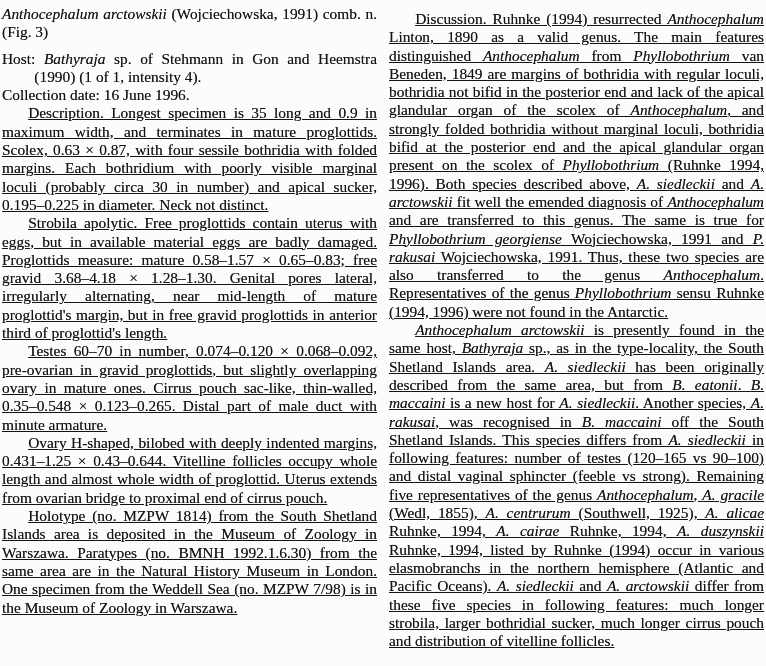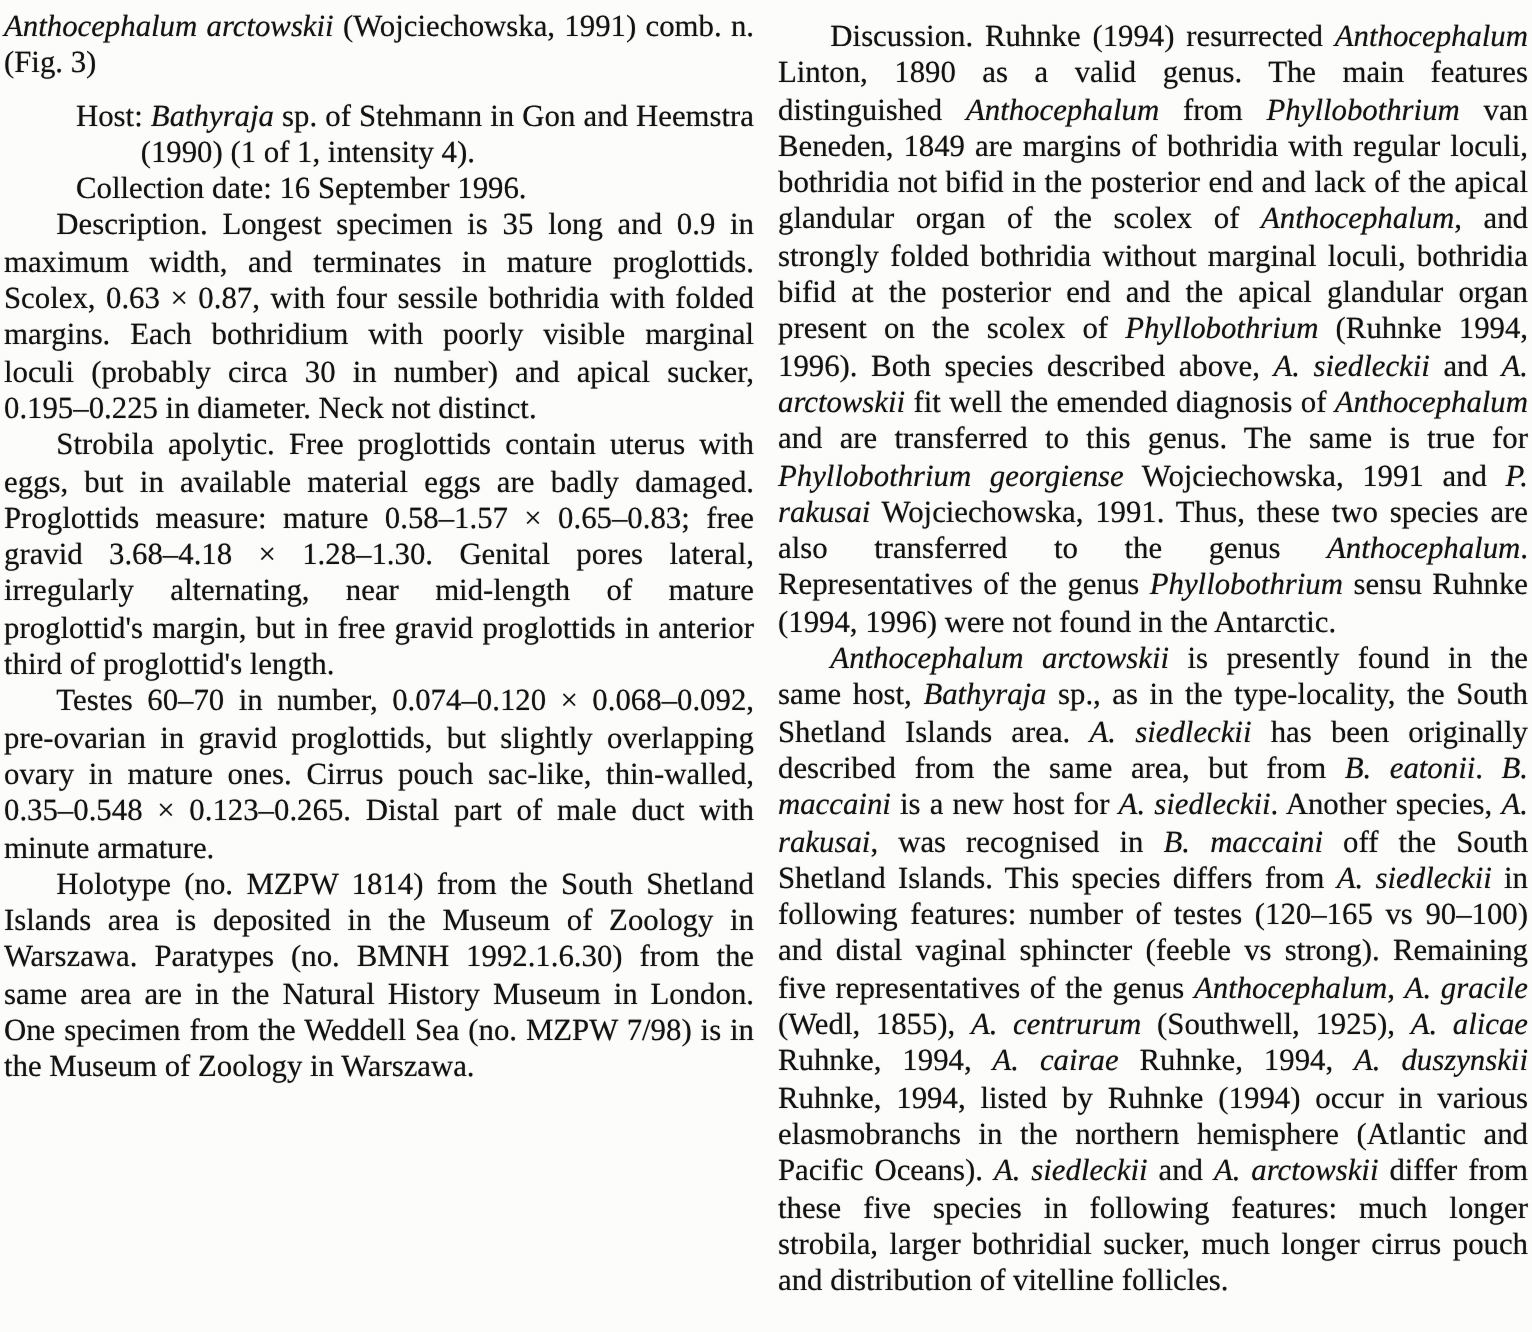--- a/index.html
+++ b/index.html
@@ -32,40 +32,41 @@
     padding-top: 5px;
   }
   p.para {
     margin: 0;
   }
   p.gap-above {
     margin-top: 8px;
   }
   p.indent {
     text-indent: 1.7em;
+    text-decoration: underline;
   }
   p.hang {
     padding-left: 2.1em;
     text-indent: -2.1em;
-    margin-left: 36px;
   }
   em {
     font-style: italic;
   }
 </style>
 </head>
 <body>
 
 <div class="page">
   <div class="column column-left">
       <p class="para"><em>Anthocephalum arctowskii</em><span> (Wojciechowska, 1991) comb. n. (Fig. 3)</span></p>
       <p class="para hang gap-above"><span>Host: </span><em>Bathyraja</em><span> sp. of Stehmann in Gon and Heemstra (1990) (1 of 1, intensity 4).</span></p>
-      <p class="para hang"><span>Collection date: 16 September 1996.</span></p>
+      <p class="para hang"><span>Collection date: 16 June 1996.</span></p>
       <p class="para indent"><span>Description. Longest specimen is 35 long and 0.9 in maximum width, and terminates in mature proglottids. Scolex, 0.63 × 0.87, with four sessile bothridia with folded margins. Each bothridium with poorly visible marginal loculi (probably circa 30 in number) and apical sucker, 0.195–0.225 in diameter. Neck not distinct.</span></p>
       <p class="para indent"><span>Strobila apolytic. Free proglottids contain uterus with eggs, but in available material eggs are badly damaged. Proglottids measure: mature 0.58–1.57 × 0.65–0.83; free gravid 3.68–4.18 × 1.28–1.30. Genital pores lateral, irregularly alternating, near mid-length of mature proglottid's margin, but in free gravid proglottids in anterior third of proglottid's length.</span></p>
       <p class="para indent"><span>Testes 60–70 in number, 0.074–0.120 × 0.068–0.092, pre-ovarian in gravid proglottids, but slightly overlapping ovary in mature ones. Cirrus pouch sac-like, thin-walled, 0.35–0.548 × 0.123–0.265. Distal part of male duct with minute armature.</span></p>
+      <p class="para indent"><span>Ovary H-shaped, bilobed with deeply indented margins, 0.431–1.25 × 0.43–0.644. Vitelline follicles occupy whole length and almost whole width of proglottid. Uterus extends from ovarian bridge to proximal end of cirrus pouch.</span></p>
       <p class="para indent"><span>Holotype (no. MZPW 1814) from the South Shetland Islands area is deposited in the Museum of Zoology in Warszawa. Paratypes (no. BMNH 1992.1.6.30) from the same area are in the Natural History Museum in London. One specimen from the Weddell Sea (no. MZPW 7/98) is in the Museum of Zoology in Warszawa.</span></p>
     </div>
   <div class="column column-right">
       <p class="para indent"><span>Discussion. Ruhnke (1994) resurrected </span><em>Anthocephalum</em><span> Linton, 1890 as a valid genus. The main features distinguished </span><em>Anthocephalum</em><span> from </span><em>Phyllobothrium</em><span> van Beneden, 1849 are margins of bothridia with regular loculi, bothridia not bifid in the posterior end and lack of the apical glandular organ of the scolex of </span><em>Anthocephalum</em><span>, and strongly folded bothridia without marginal loculi, bothridia bifid at the posterior end and the apical glandular organ present on the scolex of </span><em>Phyllobothrium</em><span> (Ruhnke 1994, 1996). Both species described above, </span><em>A. siedleckii</em><span> and </span><em>A. arctowskii</em><span> fit well the emended diagnosis of </span><em>Anthocephalum</em><span> and are transferred to this genus. The same is true for </span><em>Phyllobothrium georgiense</em><span> Wojciechowska, 1991 and </span><em>P. rakusai</em><span> Wojciechowska, 1991. Thus, these two species are also transferred to the genus </span><em>Anthocephalum</em><span>. Representatives of the genus </span><em>Phyllobothrium</em><span> sensu Ruhnke (1994, 1996) were not found in the Antarctic.</span></p>
       <p class="para indent"><em>Anthocephalum arctowskii</em><span> is presently found in the same host, </span><em>Bathyraja</em><span> sp., as in the type-locality, the South Shetland Islands area. </span><em>A. siedleckii</em><span> has been originally described from the same area, but from </span><em>B. eatonii</em><span>. </span><em>B. maccaini</em><span> is a new host for </span><em>A. siedleckii</em><span>. Another species, </span><em>A. rakusai</em><span>, was recognised in </span><em>B. maccaini</em><span> off the South Shetland Islands. This species differs from </span><em>A. siedleckii</em><span> in following features: number of testes (120–165 vs 90–100) and distal vaginal sphincter (feeble vs strong). Remaining five representatives of the genus </span><em>Anthocephalum</em><span>, </span><em>A. gracile</em><span> (Wedl, 1855), </span><em>A. centrurum</em><span> (Southwell, 1925), </span><em>A. alicae</em><span> Ruhnke, 1994, </span><em>A. cairae</em><span> Ruhnke, 1994, </span><em>A. duszynskii</em><span> Ruhnke, 1994, listed by Ruhnke (1994) occur in various elasmobranchs in the northern hemisphere (Atlantic and Pacific Oceans). </span><em>A. siedleckii</em><span> and </span><em>A. arctowskii</em><span> differ from these five species in following features: much longer strobila, larger bothridial sucker, much longer cirrus pouch and distribution of vitelline follicles.</span></p>
     </div>
 </div>
 
 </body></html>

